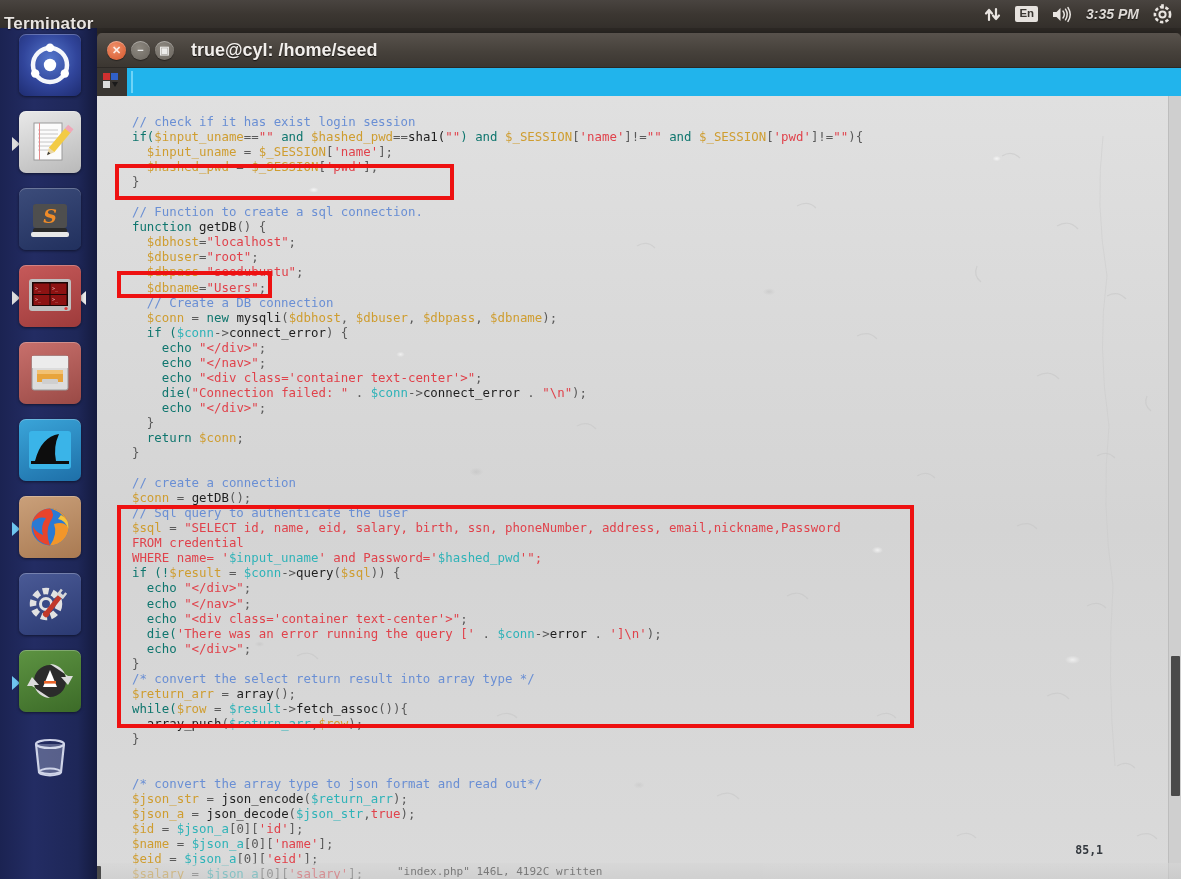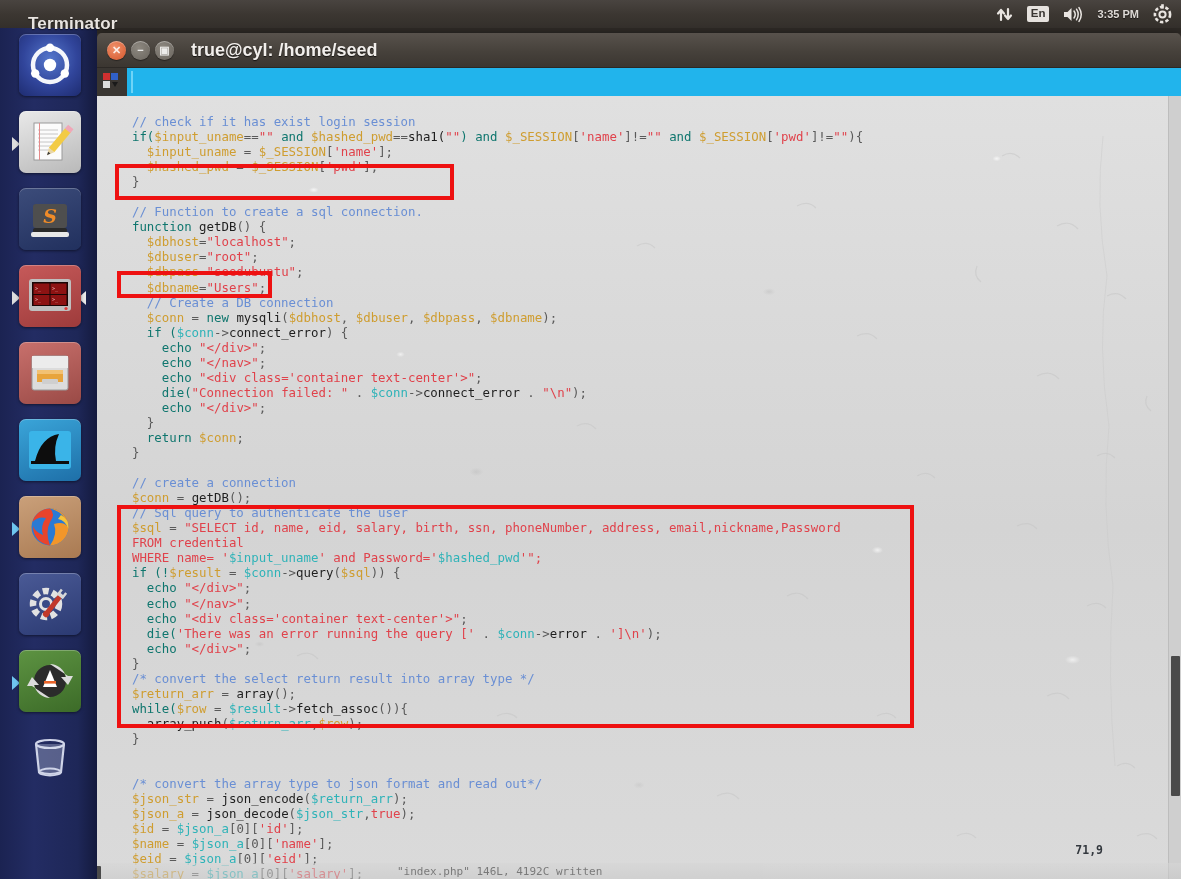--- a/index.html
+++ b/index.html
@@ -10,26 +10,26 @@
   }
   #root { position:relative; width:1181px; height:879px; }
 
   
   .top-panel {
     position:absolute; left:0; top:0; width:1181px; height:28px;
     background:linear-gradient(180deg,#494440 0%,#3c3732 50%,#332f2b 100%);
     display:flex; align-items:center; z-index:50;
   }
   .panel-title {
-    color:#e8e4e0; font-size:17px; font-weight:bold; padding-left:28px;
+    color:#e8e4e0; font-size:17px; font-weight:bold; padding-left:4px;
     letter-spacing:0.2px; text-shadow:0 1px 1px rgba(0,0,0,.6);margin-top:20px;
   }
   .tray { margin-left:auto; display:flex; align-items:flex-end; gap:13px; padding-right:8px; }
   .tray-item { display:flex; align-items:center; justify-content:center; height:28px; }
-  .tray-clock { color:#dedad6; font-size:11px; font-weight:bold; text-shadow:0 1px 1px rgba(0,0,0,.6); }
+  .tray-clock { color:#dedad6; font-size:14px; font-weight:bold; text-shadow:0 1px 1px rgba(0,0,0,.6);font-style:italic; }
   .kbd-ind {
     background:#e6e2de; color:#3a3632; font-size:11.5px; font-weight:bold;
     border-radius:2px; padding:1px 4px; line-height:1.2;
   }
 
   
   .launcher {
     position:absolute; left:0; top:28px; width:97px; height:851px;
     background:linear-gradient(90deg,#1b2352 0%,#232c63 35%,#1e2758 80%,#141a3e 100%);
     z-index:40;
@@ -431,21 +431,21 @@
       </div>
 
       <div class="code" id="code-area"><span class="ln">  <span class="c-com">// check if it has exist login session</span></span><span class="ln">  <span class="c-kw">if(</span><span class="c-var">$input_uname</span><span class="c-pl">==</span><span class="c-str">""</span><span class="c-kw"> and </span><span class="c-var">$hashed_pwd</span><span class="c-pl">==</span><span class="c-fn">sha1(</span><span class="c-str">""</span><span class="c-kw">) and </span><span class="c-var">$_SESSION</span><span class="c-pl">[</span><span class="c-str">'name'</span><span class="c-pl">]!=</span><span class="c-str">""</span><span class="c-kw"> and </span><span class="c-var">$_SESSION</span><span class="c-pl">[</span><span class="c-str">'pwd'</span><span class="c-pl">]!=</span><span class="c-str">""</span><span class="c-pl">){</span></span><span class="ln">    <span class="c-var">$input_uname</span><span class="c-pl"> = </span><span class="c-var">$_SESSION</span><span class="c-pl">[</span><span class="c-str">'name'</span><span class="c-pl">];</span></span><span class="ln">    <span class="c-var">$hashed_pwd</span><span class="c-pl"> = </span><span class="c-var">$_SESSION</span><span class="c-pl">[</span><span class="c-str">'pwd'</span><span class="c-pl">];</span></span><span class="ln">  <span class="c-pl">}</span></span><span class="ln"><span class="c-pl"></span></span><span class="ln">  <span class="c-com">// Function to create a sql connection.</span></span><span class="ln">  <span class="c-kw">function </span><span class="c-fn">getDB</span><span class="c-pl">() {</span></span><span class="ln">    <span class="c-var">$dbhost</span><span class="c-pl">=</span><span class="c-str">"localhost"</span><span class="c-pl">;</span></span><span class="ln">    <span class="c-var">$dbuser</span><span class="c-pl">=</span><span class="c-str">"root"</span><span class="c-pl">;</span></span><span class="ln">    <span class="c-var">$dbpass</span><span class="c-pl">=</span><span class="c-str">"seedubuntu"</span><span class="c-pl">;</span></span><span class="ln">    <span class="c-var">$dbname</span><span class="c-pl">=</span><span class="c-str">"Users"</span><span class="c-pl">;</span></span><span class="ln">    <span class="c-com">// Create a DB connection</span></span><span class="ln">    <span class="c-var">$conn</span><span class="c-pl"> = </span><span class="c-kw">new </span><span class="c-fn">mysqli</span><span class="c-pl">(</span><span class="c-var">$dbhost</span><span class="c-pl">, </span><span class="c-var">$dbuser</span><span class="c-pl">, </span><span class="c-var">$dbpass</span><span class="c-pl">, </span><span class="c-var">$dbname</span><span class="c-pl">);</span></span><span class="ln">    <span class="c-kw">if (</span><span class="c-cy">$conn</span><span class="c-pl">-&gt;</span><span class="c-fn">connect_error</span><span class="c-pl">) {</span></span><span class="ln">      <span class="c-kw">echo </span><span class="c-str">"&lt;/div&gt;"</span><span class="c-pl">;</span></span><span class="ln">      <span class="c-kw">echo </span><span class="c-str">"&lt;/nav&gt;"</span><span class="c-pl">;</span></span><span class="ln">      <span class="c-kw">echo </span><span class="c-str">"&lt;div class='container text-center'&gt;"</span><span class="c-pl">;</span></span><span class="ln">      <span class="c-kw">die(</span><span class="c-str">"Connection failed: "</span><span class="c-pl"> . </span><span class="c-cy">$conn</span><span class="c-pl">-&gt;</span><span class="c-fn">connect_error</span><span class="c-pl"> . </span><span class="c-str">"\n"</span><span class="c-pl">);</span></span><span class="ln">      <span class="c-kw">echo </span><span class="c-str">"&lt;/div&gt;"</span><span class="c-pl">;</span></span><span class="ln">    <span class="c-pl">}</span></span><span class="ln">    <span class="c-kw">return </span><span class="c-var">$conn</span><span class="c-pl">;</span></span><span class="ln">  <span class="c-pl">}</span></span><span class="ln"><span class="c-pl"></span></span><span class="ln">  <span class="c-com">// create a connection</span></span><span class="ln">  <span class="c-var">$conn</span><span class="c-pl"> = </span><span class="c-fn">getDB</span><span class="c-pl">();</span></span><span class="ln">  <span class="c-com">// Sql query to authenticate the user</span></span><span class="ln">  <span class="c-var">$sql</span><span class="c-pl"> = </span><span class="c-str">"SELECT id, name, eid, salary, birth, ssn, phoneNumber, address, email,nickname,Password</span></span><span class="ln">  <span class="c-str">FROM credential</span></span><span class="ln">  <span class="c-str">WHERE name= '</span><span class="c-cy">$input_uname</span><span class="c-str">' and Password='</span><span class="c-cy">$hashed_pwd</span><span class="c-str">'";</span></span><span class="ln">  <span class="c-kw">if (!</span><span class="c-var">$result</span><span class="c-pl"> = </span><span class="c-cy">$conn</span><span class="c-pl">-&gt;</span><span class="c-fn">query</span><span class="c-pl">(</span><span class="c-var">$sql</span><span class="c-pl">)) {</span></span><span class="ln">    <span class="c-kw">echo </span><span class="c-str">"&lt;/div&gt;"</span><span class="c-pl">;</span></span><span class="ln">    <span class="c-kw">echo </span><span class="c-str">"&lt;/nav&gt;"</span><span class="c-pl">;</span></span><span class="ln">    <span class="c-kw">echo </span><span class="c-str">"&lt;div class='container text-center'&gt;"</span><span class="c-pl">;</span></span><span class="ln">    <span class="c-kw">die(</span><span class="c-str">'There was an error running the query ['</span><span class="c-pl"> . </span><span class="c-cy">$conn</span><span class="c-pl">-&gt;</span><span class="c-fn">error</span><span class="c-pl"> . </span><span class="c-str">']\n'</span><span class="c-pl">);</span></span><span class="ln">    <span class="c-kw">echo </span><span class="c-str">"&lt;/div&gt;"</span><span class="c-pl">;</span></span><span class="ln">  <span class="c-pl">}</span></span><span class="ln">  <span class="c-com">/* convert the select return result into array type */</span></span><span class="ln">  <span class="c-var">$return_arr</span><span class="c-pl"> = </span><span class="c-fn">array</span><span class="c-pl">();</span></span><span class="ln">  <span class="c-kw">while(</span><span class="c-var">$row</span><span class="c-pl"> = </span><span class="c-cy">$result</span><span class="c-pl">-&gt;</span><span class="c-fn">fetch_assoc</span><span class="c-pl">()){</span></span><span class="ln">    <span class="c-fn">array_push</span><span class="c-pl">(</span><span class="c-cy">$return_arr</span><span class="c-pl">,</span><span class="c-var">$row</span><span class="c-pl">);</span></span><span class="ln">  <span class="c-pl">}</span></span><span class="ln"><span class="c-pl"></span></span><span class="ln"><span class="c-pl"></span></span><span class="ln">  <span class="c-com">/* convert the array type to json format and read out*/</span></span><span class="ln">  <span class="c-var">$json_str</span><span class="c-pl"> = </span><span class="c-fn">json_encode</span><span class="c-pl">(</span><span class="c-cy">$return_arr</span><span class="c-pl">);</span></span><span class="ln">  <span class="c-var">$json_a</span><span class="c-pl"> = </span><span class="c-fn">json_decode</span><span class="c-pl">(</span><span class="c-cy">$json_str</span><span class="c-pl">,</span><span class="c-str">true</span><span class="c-pl">);</span></span><span class="ln">  <span class="c-var">$id</span><span class="c-pl"> = </span><span class="c-cy">$json_a</span><span class="c-pl">[0][</span><span class="c-str">'id'</span><span class="c-pl">];</span></span><span class="ln">  <span class="c-var">$name</span><span class="c-pl"> = </span><span class="c-cy">$json_a</span><span class="c-pl">[0][</span><span class="c-str">'name'</span><span class="c-pl">];</span></span><span class="ln">  <span class="c-var">$eid</span><span class="c-pl"> = </span><span class="c-cy">$json_a</span><span class="c-pl">[0][</span><span class="c-str">'eid'</span><span class="c-pl">];</span></span><span class="ln">  <span class="c-var">$salary</span><span class="c-pl"> = </span><span class="c-cy">$json_a</span><span class="c-pl">[0][</span><span class="c-str">'salary'</span><span class="c-pl">];</span></span></div>
 
       <div id="annotation-layer">
           <div class="redbox" style="left: 18px; top: 68px; width: 339px; height: 36px; border-color: rgb(238, 17, 17);"></div>
           <div class="redbox" style="left: 20px; top: 175px; width: 155px; height: 27px; border-color: rgb(238, 17, 17);"></div>
           <div class="redbox" style="left: 20px; top: 409px; width: 797px; height: 223px; border-color: rgb(238, 17, 17);"></div>
         </div>
 
-      <div class="vim-status">71,9</div>
+      <div class="vim-status">85,1</div>
 
       <div class="term-scroll">
         <div class="term-scroll-thumb"></div>
       </div>
       <div class="left-edge-thumb"></div>
 
       <div class="bottom-status">"index.php" 146L, 4192C written</div>
     </div>
   </div>
 

